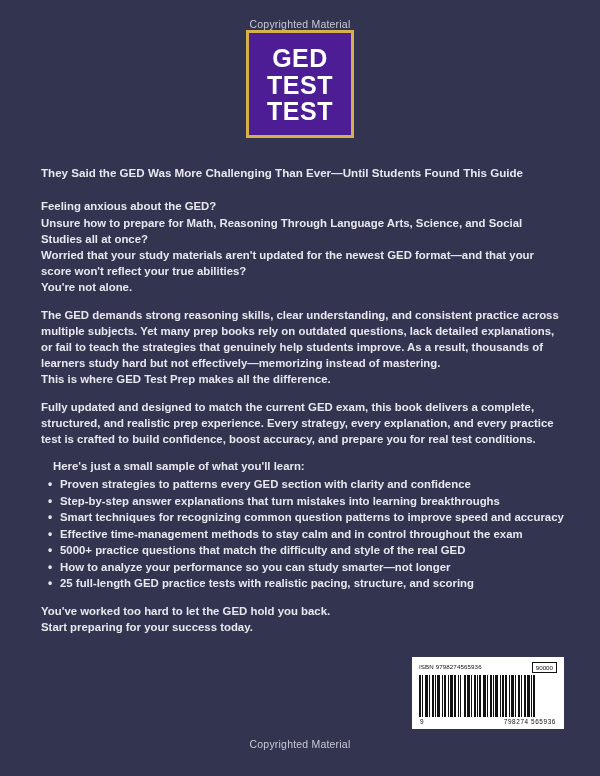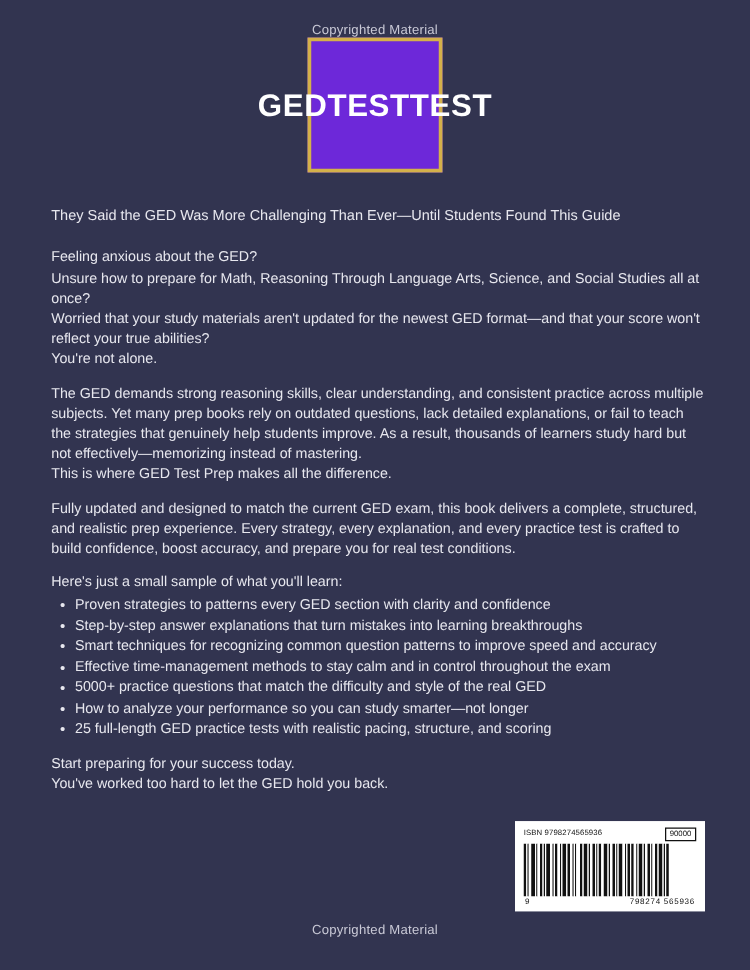--- a/index.html
+++ b/index.html
@@ -46,24 +46,24 @@
 
   
   .logo-box {
     position: absolute;
     top: 30px;
     left: 50%;
     transform: translateX(-50%);
     width: 108px;
     height: 108px;
     border: 3px solid #d4b14a;
-    background: #6d28d9;
+    background: #4c1d95;
     box-sizing: border-box;
     display: flex;
-    flex-direction: row;
+    flex-direction: column;
     align-items: center;
     justify-content: center;
     padding-top: 2px;
   }
   .logo-line {
     font-weight: bold;
     font-size: 25px;
     line-height: 1.06;
     letter-spacing: 0.5px;
     color: #ffffff;
@@ -72,20 +72,21 @@
 
   
   .content {
     position: absolute;
     left: 41px;
     right: 36px;
     top: 165px;
     font-size: 11.4px;
     line-height: 1.42;
     color: #e7e7ee;
+    font-weight: bold;
   }
   .para {
     margin: 0 0 11px 0;
   }
   .headline {
     margin: 0 0 17px 0;
     font-size: 11.6px;
   }
   .bullets {
     margin: 2px 0 11px 0;
@@ -100,21 +101,21 @@
   }
   .bullets li::before {
     content: "\2022";
     position: absolute;
     left: -12px;
     top: -1px;
     font-size: 12px;
     color: #e7e7ee;
   }
   .learn-lead {
-    margin: 0 0 3px 0;
+    margin: 0 0 3px 12px;
   }
 
   
   .barcode-block {
     position: absolute;
     right: 36px;
     bottom: 47px;
     width: 152px;
     background: #ffffff;
     padding: 5px 6px 3px 6px;
@@ -199,22 +200,22 @@
       <li>Proven strategies to patterns every GED section with clarity and confidence</li>
       <li>Step-by-step answer explanations that turn mistakes into learning breakthroughs</li>
       <li>Smart techniques for recognizing common question patterns to improve speed and accuracy</li>
       <li>Effective time-management methods to stay calm and in control throughout the exam</li>
       <li>5000+ practice questions that match the difficulty and style of the real GED</li>
       <li>How to analyze your performance so you can study smarter—not longer</li>
       <li>25 full-length GED practice tests with realistic pacing, structure, and scoring</li>
     </ul>
 
     <div class="para">
+      <div>You've worked too hard to let the GED hold you back.</div>
       <div>Start preparing for your success today.</div>
-      <div>You've worked too hard to let the GED hold you back.</div>
     </div>
 
   </div>
 
   <div class="barcode-block">
     <div class="barcode-top">
       <div class="isbn-text">ISBN 9798274565936</div>
       <div class="price-box">90000</div>
     </div>
     <div class="bars">

